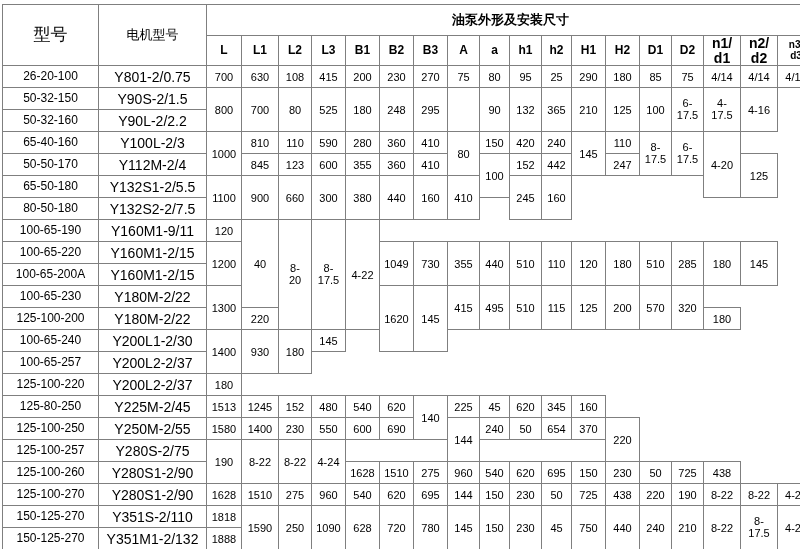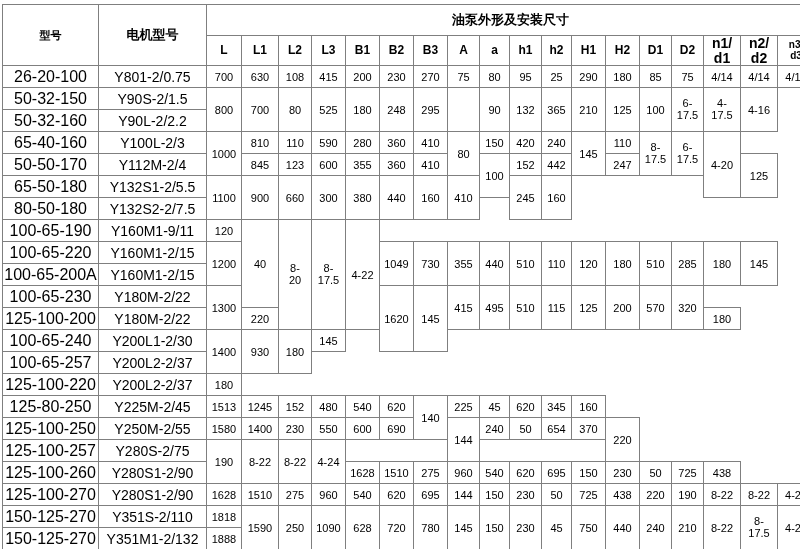--- a/index.html
+++ b/index.html
@@ -3,24 +3,24 @@
 <meta charset="utf-8">
 <style>
   html,body{margin:0;padding:0;background:#ffffff;}
   body{font-family:"Liberation Sans","DejaVu Sans",sans-serif;}
   .wrap{width:800px;height:549px;box-sizing:border-box;padding:4px 2px 2px 2px;}
   table{border-collapse:collapse;width:796px;margin:0 auto;table-layout:fixed;}
   th,td{border:1px solid #7f7f7f;text-align:center;vertical-align:middle;font-size:11px;color:#000;padding:0;line-height:1.15;}
   thead th{font-weight:bold;}
   .hdr-top{height:30px;font-size:13px;}
   .hdr-sub{height:26px;font-size:12px;}
-  .col-model{font-size:11px;font-weight:bold;}
-  .col-motor{font-size:13px;font-weight:bold;}
+  .col-model{font-size:17px;font-weight:normal;}
+  .col-motor{font-size:13px;font-weight:normal;}
   tbody td{height:21px;}
-  tbody td.model{font-size:16px;}
+  tbody td.model{font-size:12px;}
   tbody td.motor{font-size:14px;}
   .two-line{line-height:1.05;}
 </style>
 </head>
 <body>
 
 <div class="wrap">
   <table>
     <colgroup>
       <col style="width:96px">

